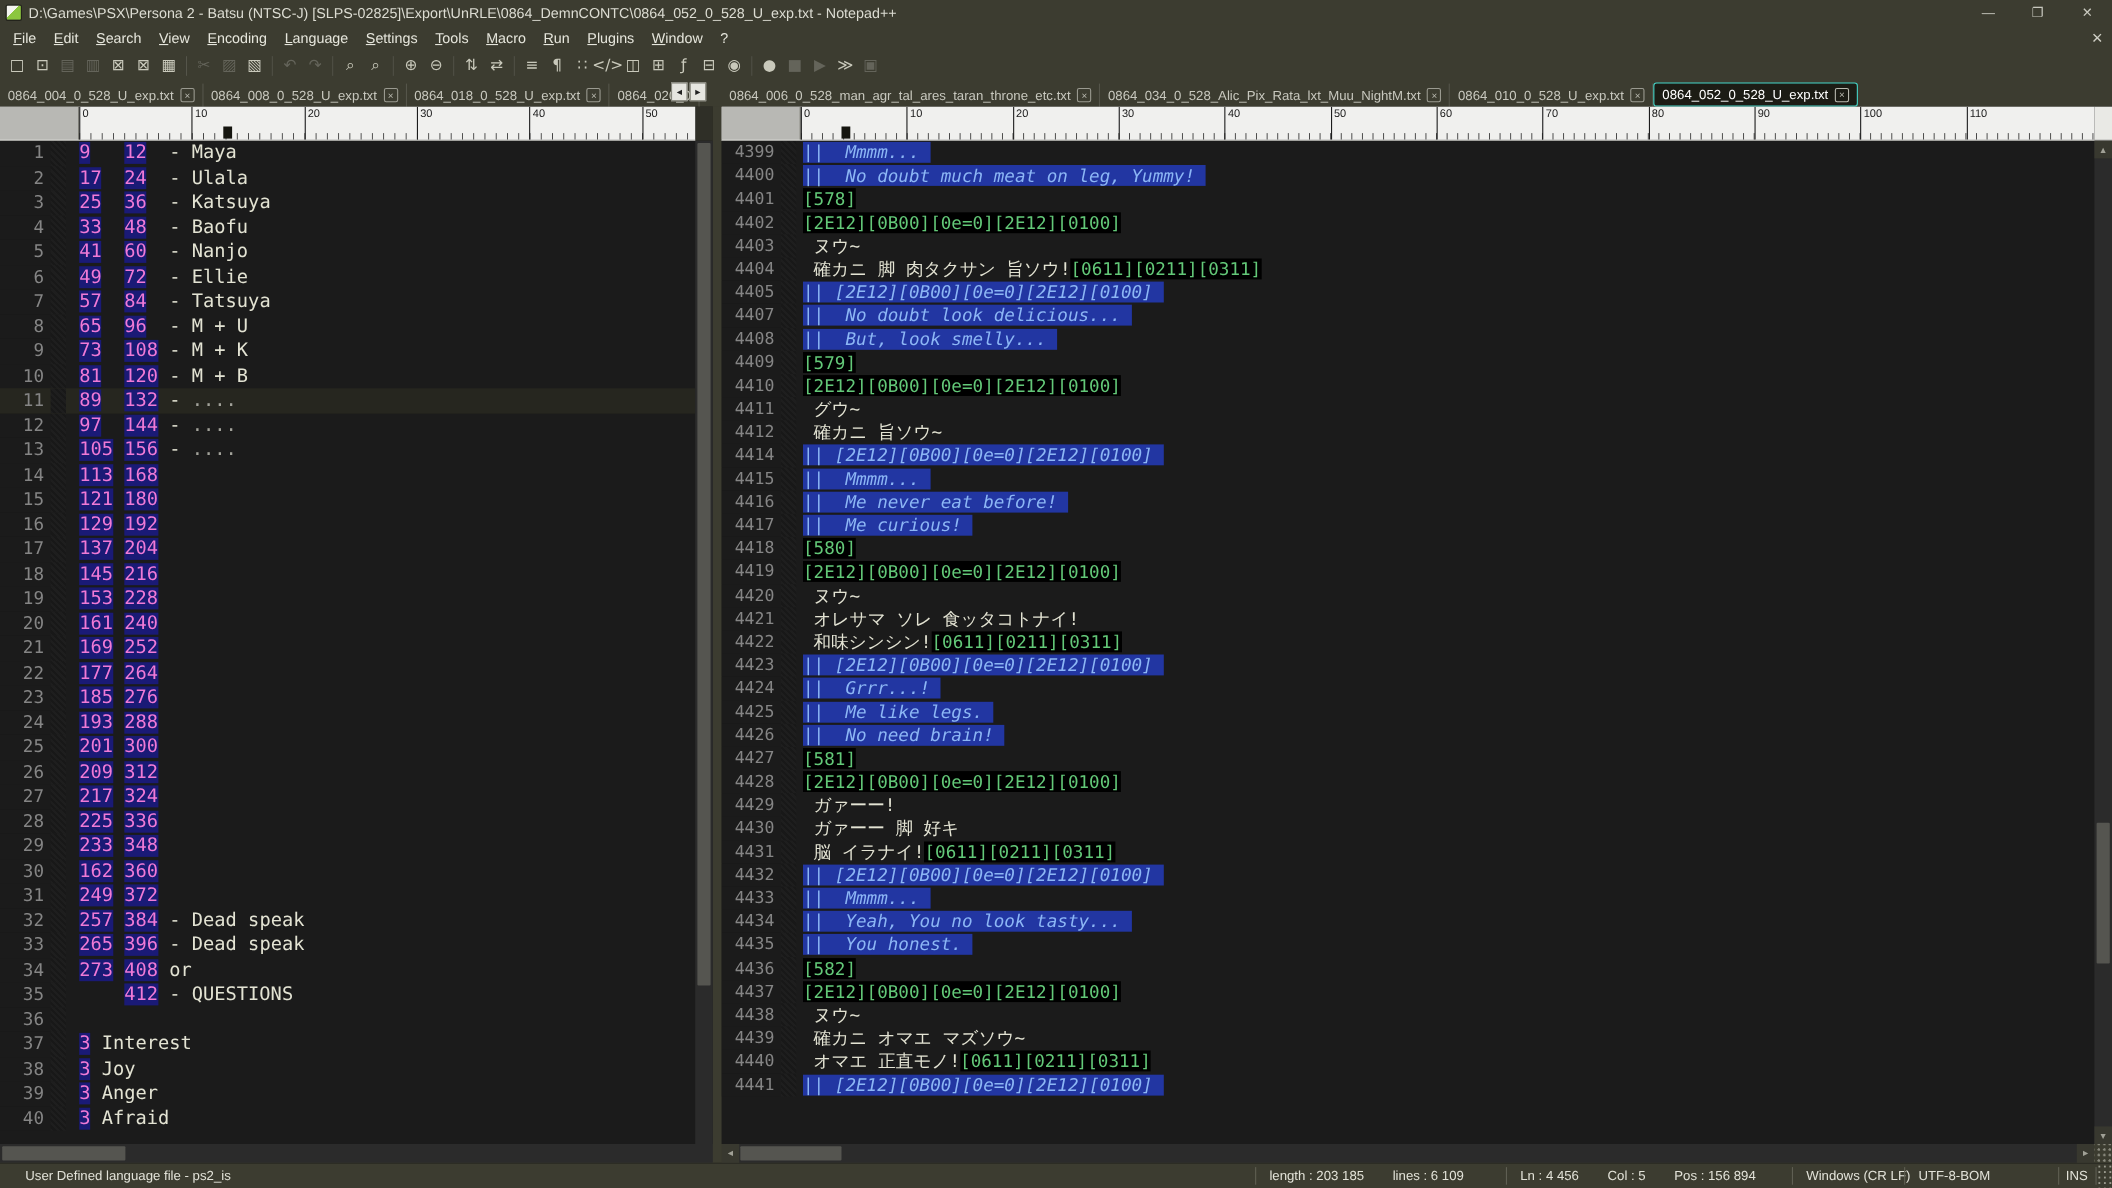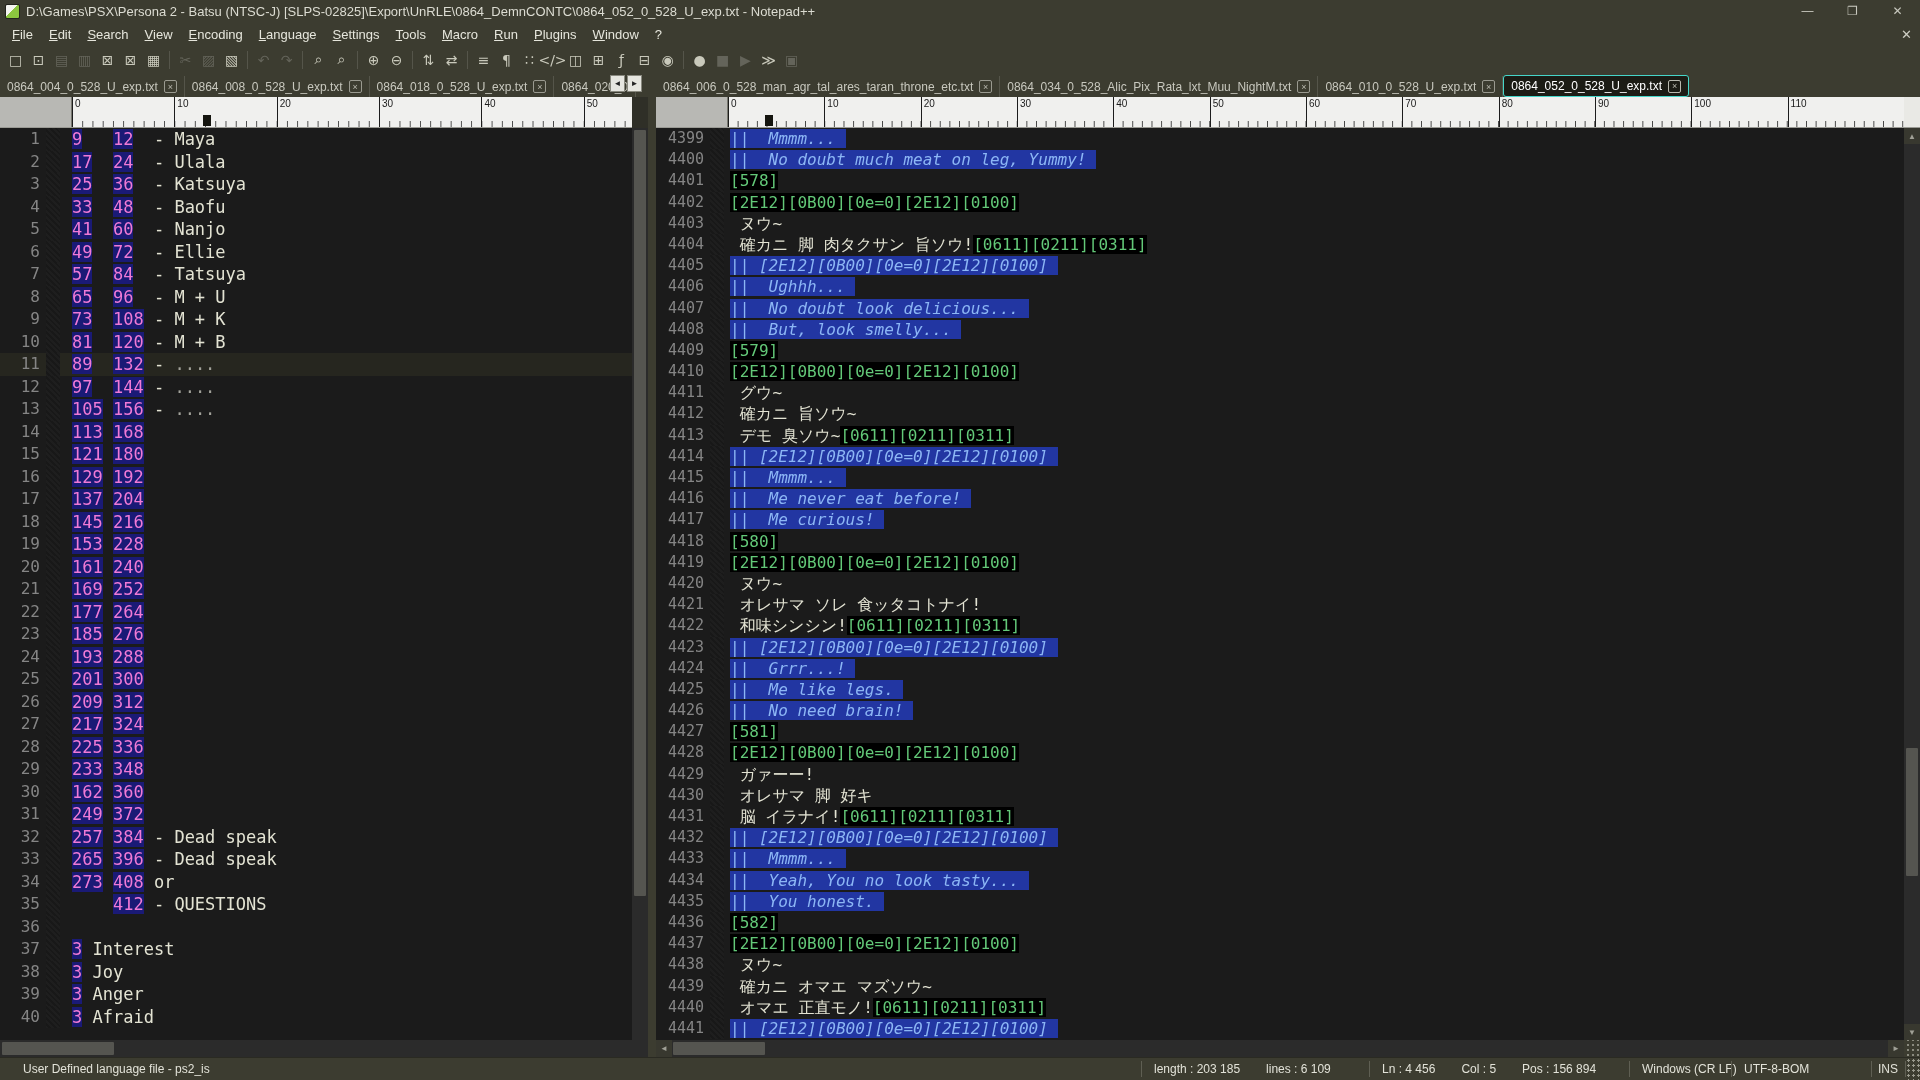--- a/index.html
+++ b/index.html
@@ -362,45 +362,43 @@
       </div>
       <div class="editor-row">
         <div class="editor" id="editor-right">
             <div class="row"><span class="ln">4399</span><span class="fold"></span><span class="code"><span class="seg-b">||  Mmmm... </span></span></div>
             <div class="row"><span class="ln">4400</span><span class="fold"></span><span class="code"><span class="seg-b">||  No doubt much meat on leg, Yummy! </span></span></div>
             <div class="row"><span class="ln">4401</span><span class="fold"></span><span class="code"><span class="seg-g">[578]</span></span></div>
             <div class="row"><span class="ln">4402</span><span class="fold"></span><span class="code"><span class="seg-g">[2E12][0B00][0e=0][2E12][0100]</span></span></div>
             <div class="row"><span class="ln">4403</span><span class="fold"></span><span class="code"><span class="seg-j"> ヌウ~</span></span></div>
             <div class="row"><span class="ln">4404</span><span class="fold"></span><span class="code"><span class="seg-j"> 確カニ 脚 肉タクサン 旨ソウ!</span><span class="seg-g">[0611][0211][0311]</span></span></div>
             <div class="row"><span class="ln">4405</span><span class="fold"></span><span class="code"><span class="seg-b">|| [2E12][0B00][0e=0][2E12][0100] </span></span></div>
-            <div class="row"><span class="ln">4406</span><span class="fold"></span><span class="code"><span class="seg-b">||  Ughhh... </span></span></div>
             <div class="row"><span class="ln">4407</span><span class="fold"></span><span class="code"><span class="seg-b">||  No doubt look delicious... </span></span></div>
             <div class="row"><span class="ln">4408</span><span class="fold"></span><span class="code"><span class="seg-b">||  But, look smelly... </span></span></div>
             <div class="row"><span class="ln">4409</span><span class="fold"></span><span class="code"><span class="seg-g">[579]</span></span></div>
             <div class="row"><span class="ln">4410</span><span class="fold"></span><span class="code"><span class="seg-g">[2E12][0B00][0e=0][2E12][0100]</span></span></div>
             <div class="row"><span class="ln">4411</span><span class="fold"></span><span class="code"><span class="seg-j"> グウ~</span></span></div>
             <div class="row"><span class="ln">4412</span><span class="fold"></span><span class="code"><span class="seg-j"> 確カニ 旨ソウ~</span></span></div>
-            <div class="row"><span class="ln">4413</span><span class="fold"></span><span class="code"><span class="seg-j"> デモ 臭ソウ~</span><span class="seg-g">[0611][0211][0311]</span></span></div>
             <div class="row"><span class="ln">4414</span><span class="fold"></span><span class="code"><span class="seg-b">|| [2E12][0B00][0e=0][2E12][0100] </span></span></div>
             <div class="row"><span class="ln">4415</span><span class="fold"></span><span class="code"><span class="seg-b">||  Mmmm... </span></span></div>
             <div class="row"><span class="ln">4416</span><span class="fold"></span><span class="code"><span class="seg-b">||  Me never eat before! </span></span></div>
             <div class="row"><span class="ln">4417</span><span class="fold"></span><span class="code"><span class="seg-b">||  Me curious! </span></span></div>
             <div class="row"><span class="ln">4418</span><span class="fold"></span><span class="code"><span class="seg-g">[580]</span></span></div>
             <div class="row"><span class="ln">4419</span><span class="fold"></span><span class="code"><span class="seg-g">[2E12][0B00][0e=0][2E12][0100]</span></span></div>
             <div class="row"><span class="ln">4420</span><span class="fold"></span><span class="code"><span class="seg-j"> ヌウ~</span></span></div>
             <div class="row"><span class="ln">4421</span><span class="fold"></span><span class="code"><span class="seg-j"> オレサマ ソレ 食ッタコトナイ!</span></span></div>
             <div class="row"><span class="ln">4422</span><span class="fold"></span><span class="code"><span class="seg-j"> 和味シンシン!</span><span class="seg-g">[0611][0211][0311]</span></span></div>
             <div class="row"><span class="ln">4423</span><span class="fold"></span><span class="code"><span class="seg-b">|| [2E12][0B00][0e=0][2E12][0100] </span></span></div>
             <div class="row"><span class="ln">4424</span><span class="fold"></span><span class="code"><span class="seg-b">||  Grrr...! </span></span></div>
             <div class="row"><span class="ln">4425</span><span class="fold"></span><span class="code"><span class="seg-b">||  Me like legs. </span></span></div>
             <div class="row"><span class="ln">4426</span><span class="fold"></span><span class="code"><span class="seg-b">||  No need brain! </span></span></div>
             <div class="row"><span class="ln">4427</span><span class="fold"></span><span class="code"><span class="seg-g">[581]</span></span></div>
             <div class="row"><span class="ln">4428</span><span class="fold"></span><span class="code"><span class="seg-g">[2E12][0B00][0e=0][2E12][0100]</span></span></div>
             <div class="row"><span class="ln">4429</span><span class="fold"></span><span class="code"><span class="seg-j"> ガァーー!</span></span></div>
-            <div class="row"><span class="ln">4430</span><span class="fold"></span><span class="code"><span class="seg-j"> オレサマ 脚 好キ</span></span></div>
+            <div class="row"><span class="ln">4430</span><span class="fold"></span><span class="code"><span class="seg-j"> ガァーー 脚 好キ</span></span></div>
             <div class="row"><span class="ln">4431</span><span class="fold"></span><span class="code"><span class="seg-j"> 脳 イラナイ!</span><span class="seg-g">[0611][0211][0311]</span></span></div>
             <div class="row"><span class="ln">4432</span><span class="fold"></span><span class="code"><span class="seg-b">|| [2E12][0B00][0e=0][2E12][0100] </span></span></div>
             <div class="row"><span class="ln">4433</span><span class="fold"></span><span class="code"><span class="seg-b">||  Mmmm... </span></span></div>
             <div class="row"><span class="ln">4434</span><span class="fold"></span><span class="code"><span class="seg-b">||  Yeah, You no look tasty... </span></span></div>
             <div class="row"><span class="ln">4435</span><span class="fold"></span><span class="code"><span class="seg-b">||  You honest. </span></span></div>
             <div class="row"><span class="ln">4436</span><span class="fold"></span><span class="code"><span class="seg-g">[582]</span></span></div>
             <div class="row"><span class="ln">4437</span><span class="fold"></span><span class="code"><span class="seg-g">[2E12][0B00][0e=0][2E12][0100]</span></span></div>
             <div class="row"><span class="ln">4438</span><span class="fold"></span><span class="code"><span class="seg-j"> ヌウ~</span></span></div>
             <div class="row"><span class="ln">4439</span><span class="fold"></span><span class="code"><span class="seg-j"> 確カニ オマエ マズソウ~</span></span></div>
             <div class="row"><span class="ln">4440</span><span class="fold"></span><span class="code"><span class="seg-j"> オマエ 正直モノ!</span><span class="seg-g">[0611][0211][0311]</span></span></div>

